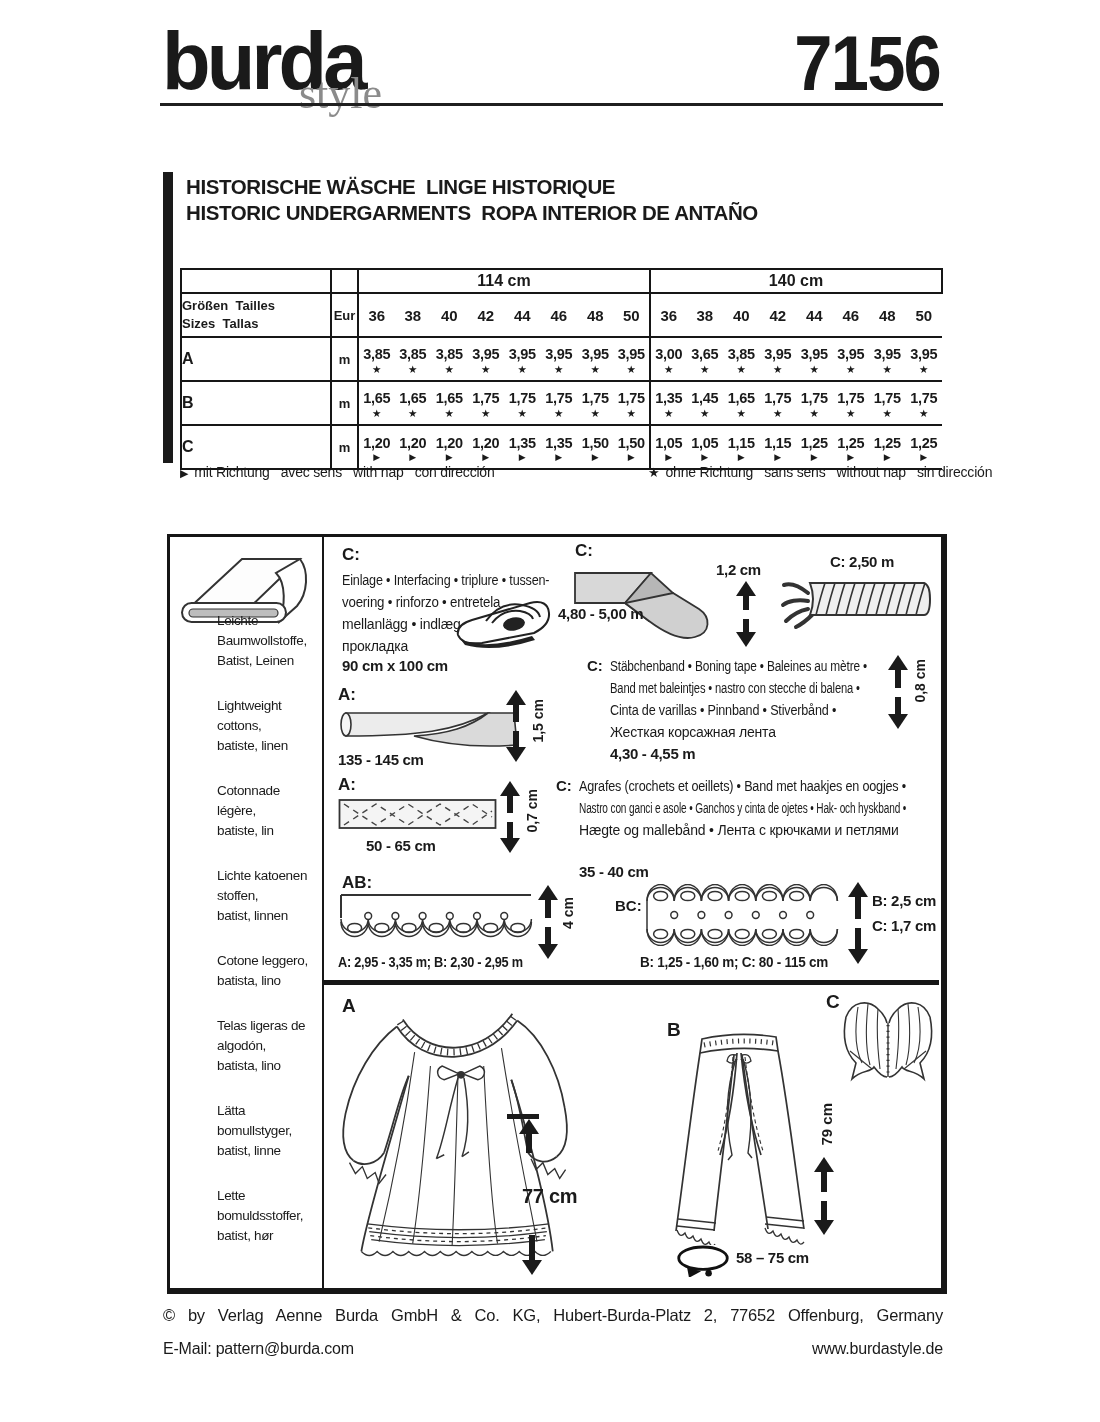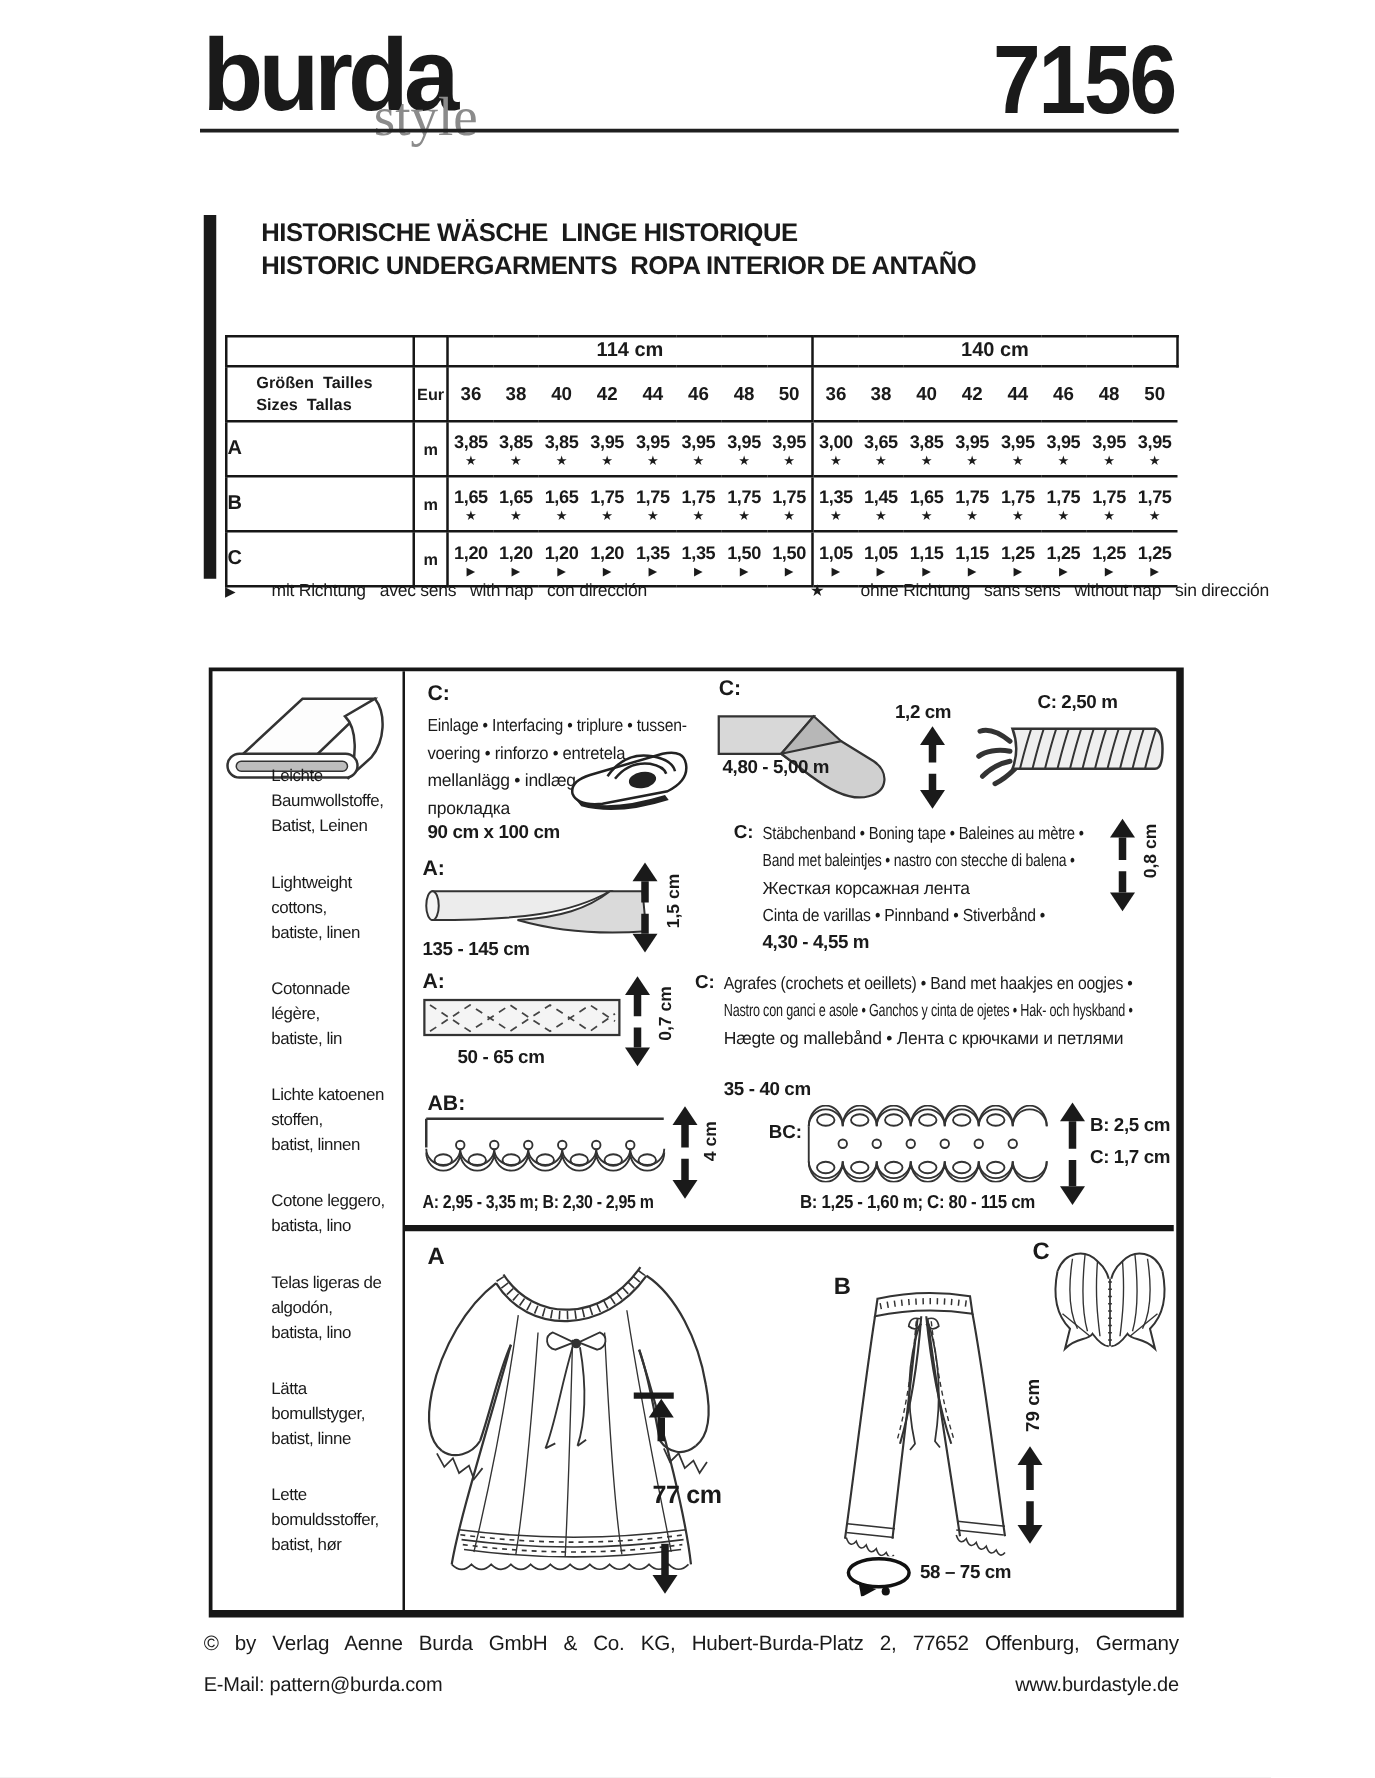--- a/index.html
+++ b/index.html
@@ -1,21 +1,21 @@
 <!DOCTYPE html>
 <html><head>
 <meta charset="utf-8">
 <style>
   html,body{margin:0;padding:0;background:#e8e8e8;}
   #page{position:relative;width:1100px;height:1422px;background:#ffffff;
         font-family:"Liberation Sans",sans-serif;color:#1a1a1a;overflow:hidden;}
   .abs{position:absolute;}
   .b{font-weight:bold;}
   .pre{white-space:pre-line;margin-left:38px;}
-  .ps{white-space:pre;margin-left:23px;}
+  .ps{white-space:pre;}
   .vtext{writing-mode:vertical-rl;transform:rotate(180deg);font-weight:bold;}
   .sx95{display:inline-block;transform:scaleX(.95);transform-origin:0 50%;white-space:nowrap;}
   .sx90{display:inline-block;transform:scaleX(.90);transform-origin:0 50%;white-space:nowrap;}
   .sx85{display:inline-block;transform:scaleX(.85);transform-origin:0 50%;white-space:nowrap;}
   .sx80{display:inline-block;transform:scaleX(.80);transform-origin:0 50%;white-space:nowrap;}
   .sx72{display:inline-block;transform:scaleX(.72);transform-origin:0 50%;white-space:nowrap;}
 
   
   .brand{left:162px;top:20px;font-size:82px;font-weight:bold;letter-spacing:-4px;line-height:1;
          transform:scaleX(.97);transform-origin:0 0;}
@@ -393,37 +393,37 @@
       </svg>
     </div>
     <div class="abs msr" style="left:546px;top:24px;">1,2 cm</div>
     <div class="varrow" style="left:566px;top:44px;height:66px;">
         <b class="up"></b>
         <i></i>
         <s></s>
         <i></i>
         <b class="dn"></b>
       </div>
-    <div class="abs msr" style="left:408px;top:68px;text-align:right;">4,80 - 5,00 m</div>
+    <div class="abs msr" style="left:388px;top:68px;text-align:right;">4,80 - 5,00 m</div>
 
     <div class="abs msr" style="left:660px;top:16px;">C:  2,50 m</div>
     <div class="abs" style="left:610px;top:32px;">
       <svg viewBox="0 0 152 62" width="152" height="62">
         <path d="M28,24 C18,16 10,14 4,16 M28,32 C18,30 8,32 3,36 M28,40 C18,42 10,48 6,52 M32,46 C26,52 20,56 16,58" stroke="#333" stroke-width="4" fill="none" stroke-linecap="round"></path>
         <path d="M30,14 H144 Q150,16 150,30 Q150,46 144,46 H30 Q36,30 30,14 Z" fill="#efefef" stroke="#333" stroke-width="2"></path>
         <path d="M36,46 q5,-20 9,-32 m1,32 q5,-20 9,-32 m1,32 q5,-20 9,-32 m1,32 q5,-20 9,-32 m1,32 q5,-20 9,-32 m1,32 q5,-20 9,-32 m1,32 q5,-20 9,-32 m1,32 q5,-20 9,-32 m1,32 q5,-20 9,-32 m1,32 q5,-20 9,-32 m1,32 q5,-20 9,-32" stroke="#333" stroke-width="1.6" fill="none"></path>
       </svg>
     </div>
 
     <div class="abs nlab" style="left:417px;top:120px;font-size:15px;">C:</div>
     <div class="abs ntext" style="left:440px;top:118px;width:290px;">
       <div class="ln"><span class="sx85">Stäbchenband • Boning tape • Baleines au mètre •</span></div>
       <div class="ln"><span class="sx80">Band met baleintjes • nastro con stecche di balena •</span></div>
+      <div class="ln"><span class="sx90">Cinta de varillas • Pinnband • Stiverbånd •</span></div>
       <div class="ln"><span>Жесткая корсажная лента</span></div>
-      <div class="ln"><span class="sx90">Cinta de varillas • Pinnband • Stiverbånd •</span></div>
     </div>
     <div class="abs msr" style="left:440px;top:208px;">4,30 - 4,55 m</div>
     <div class="varrow" style="left:718px;top:118px;height:74px;">
         <b class="up"></b>
         <i></i>
         <s></s>
         <i></i>
         <b class="dn"></b>
       </div>
     <div class="abs vtext" style="left:742px;top:122px;font-size:14px;">0,8 cm</div>

